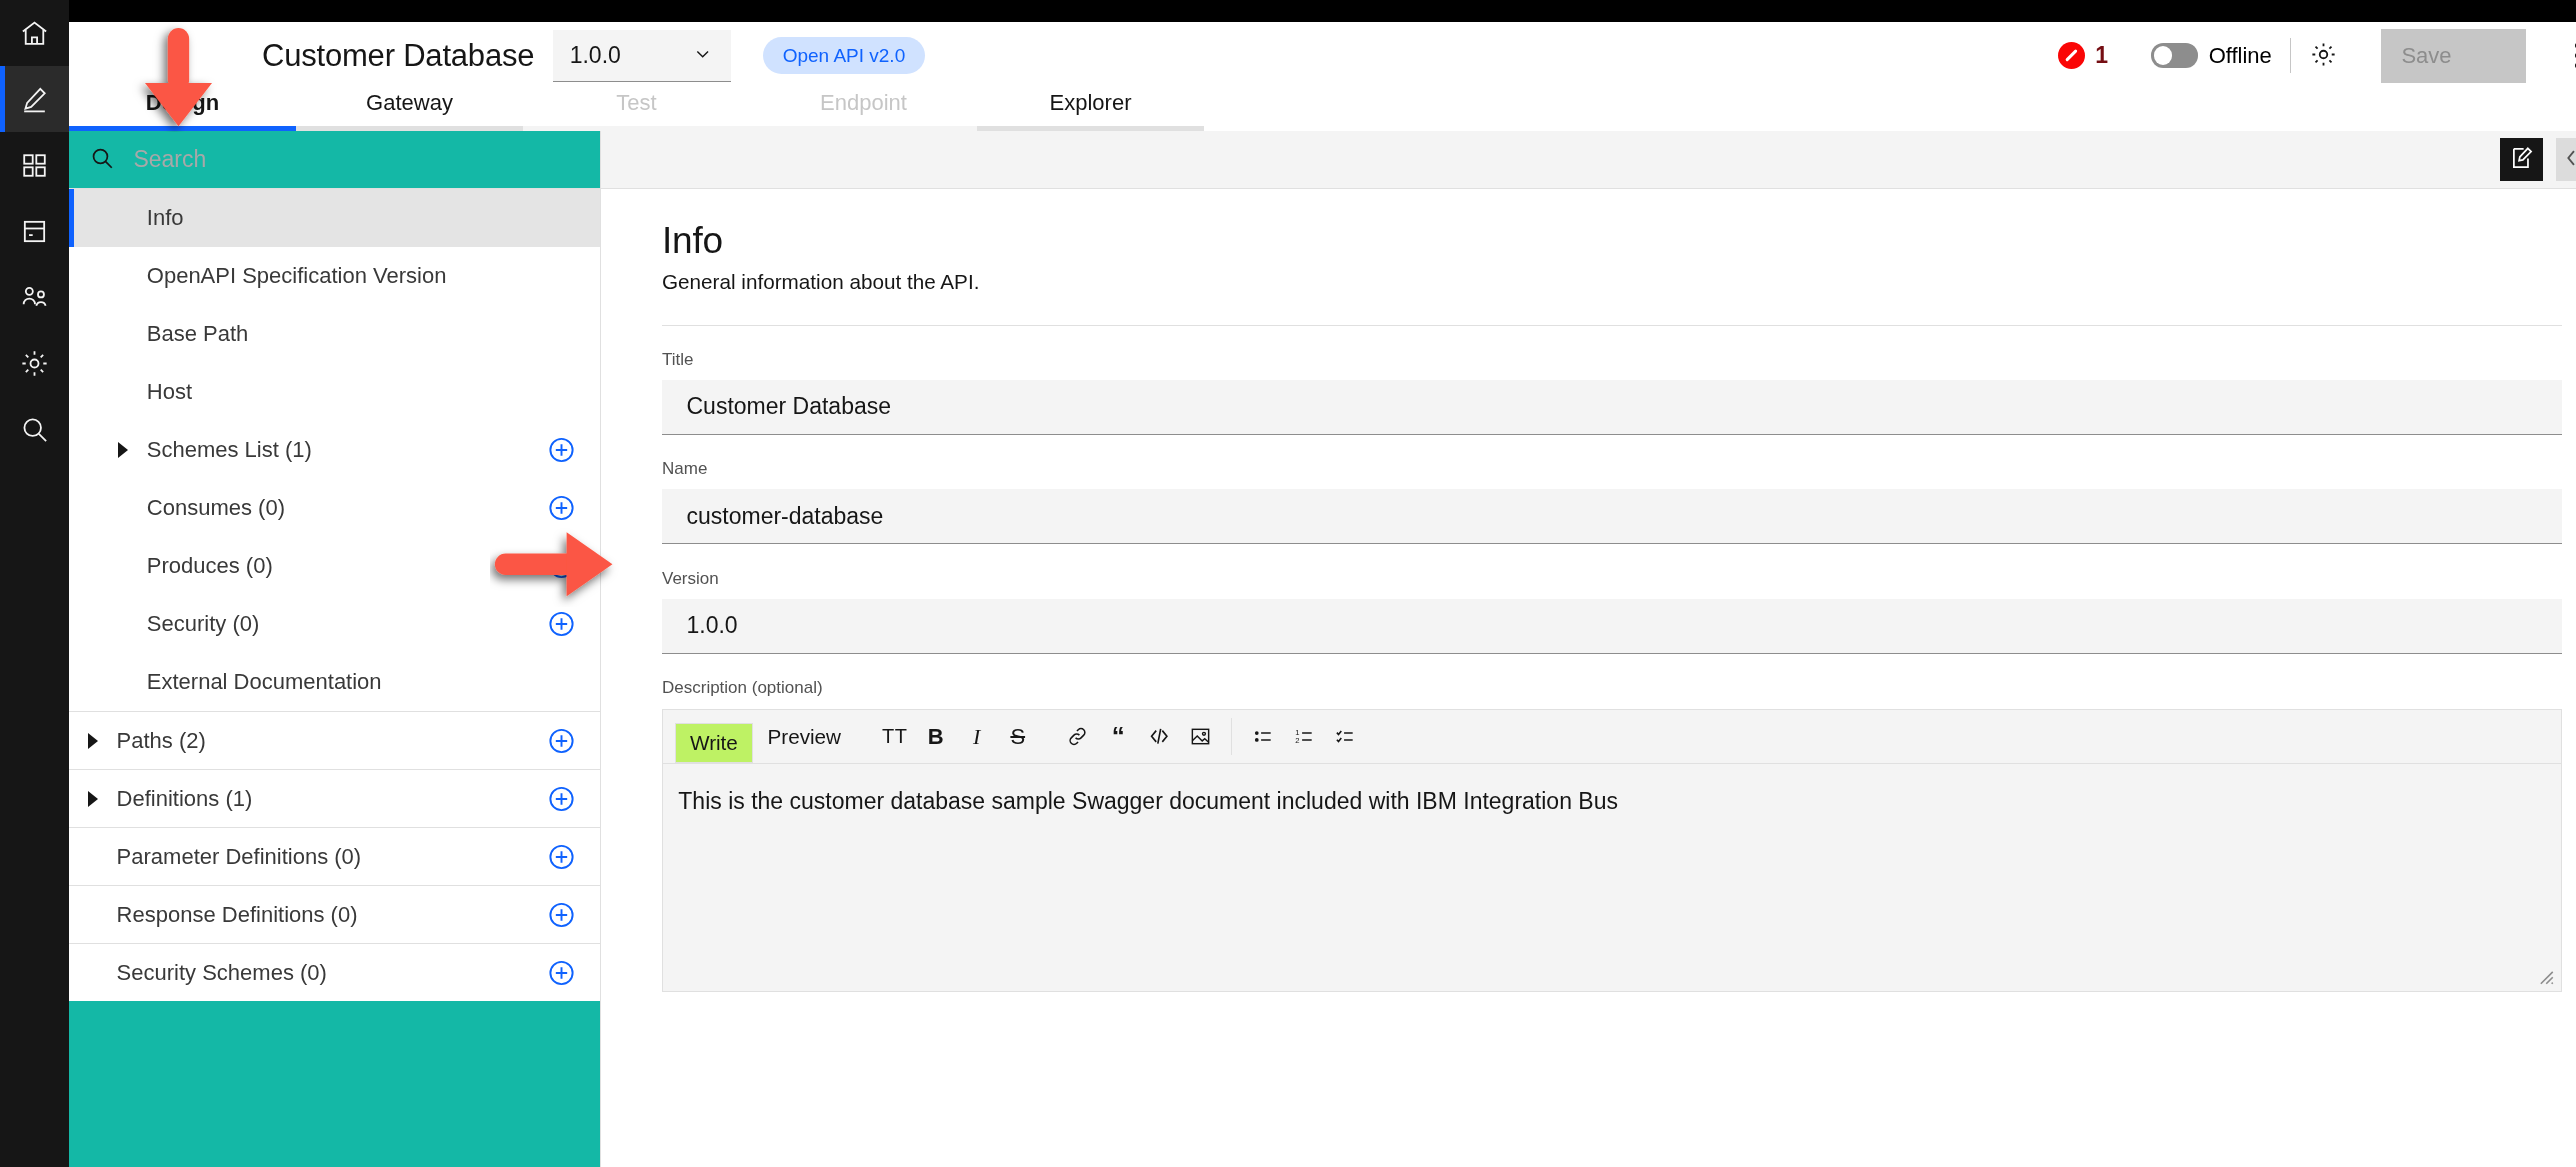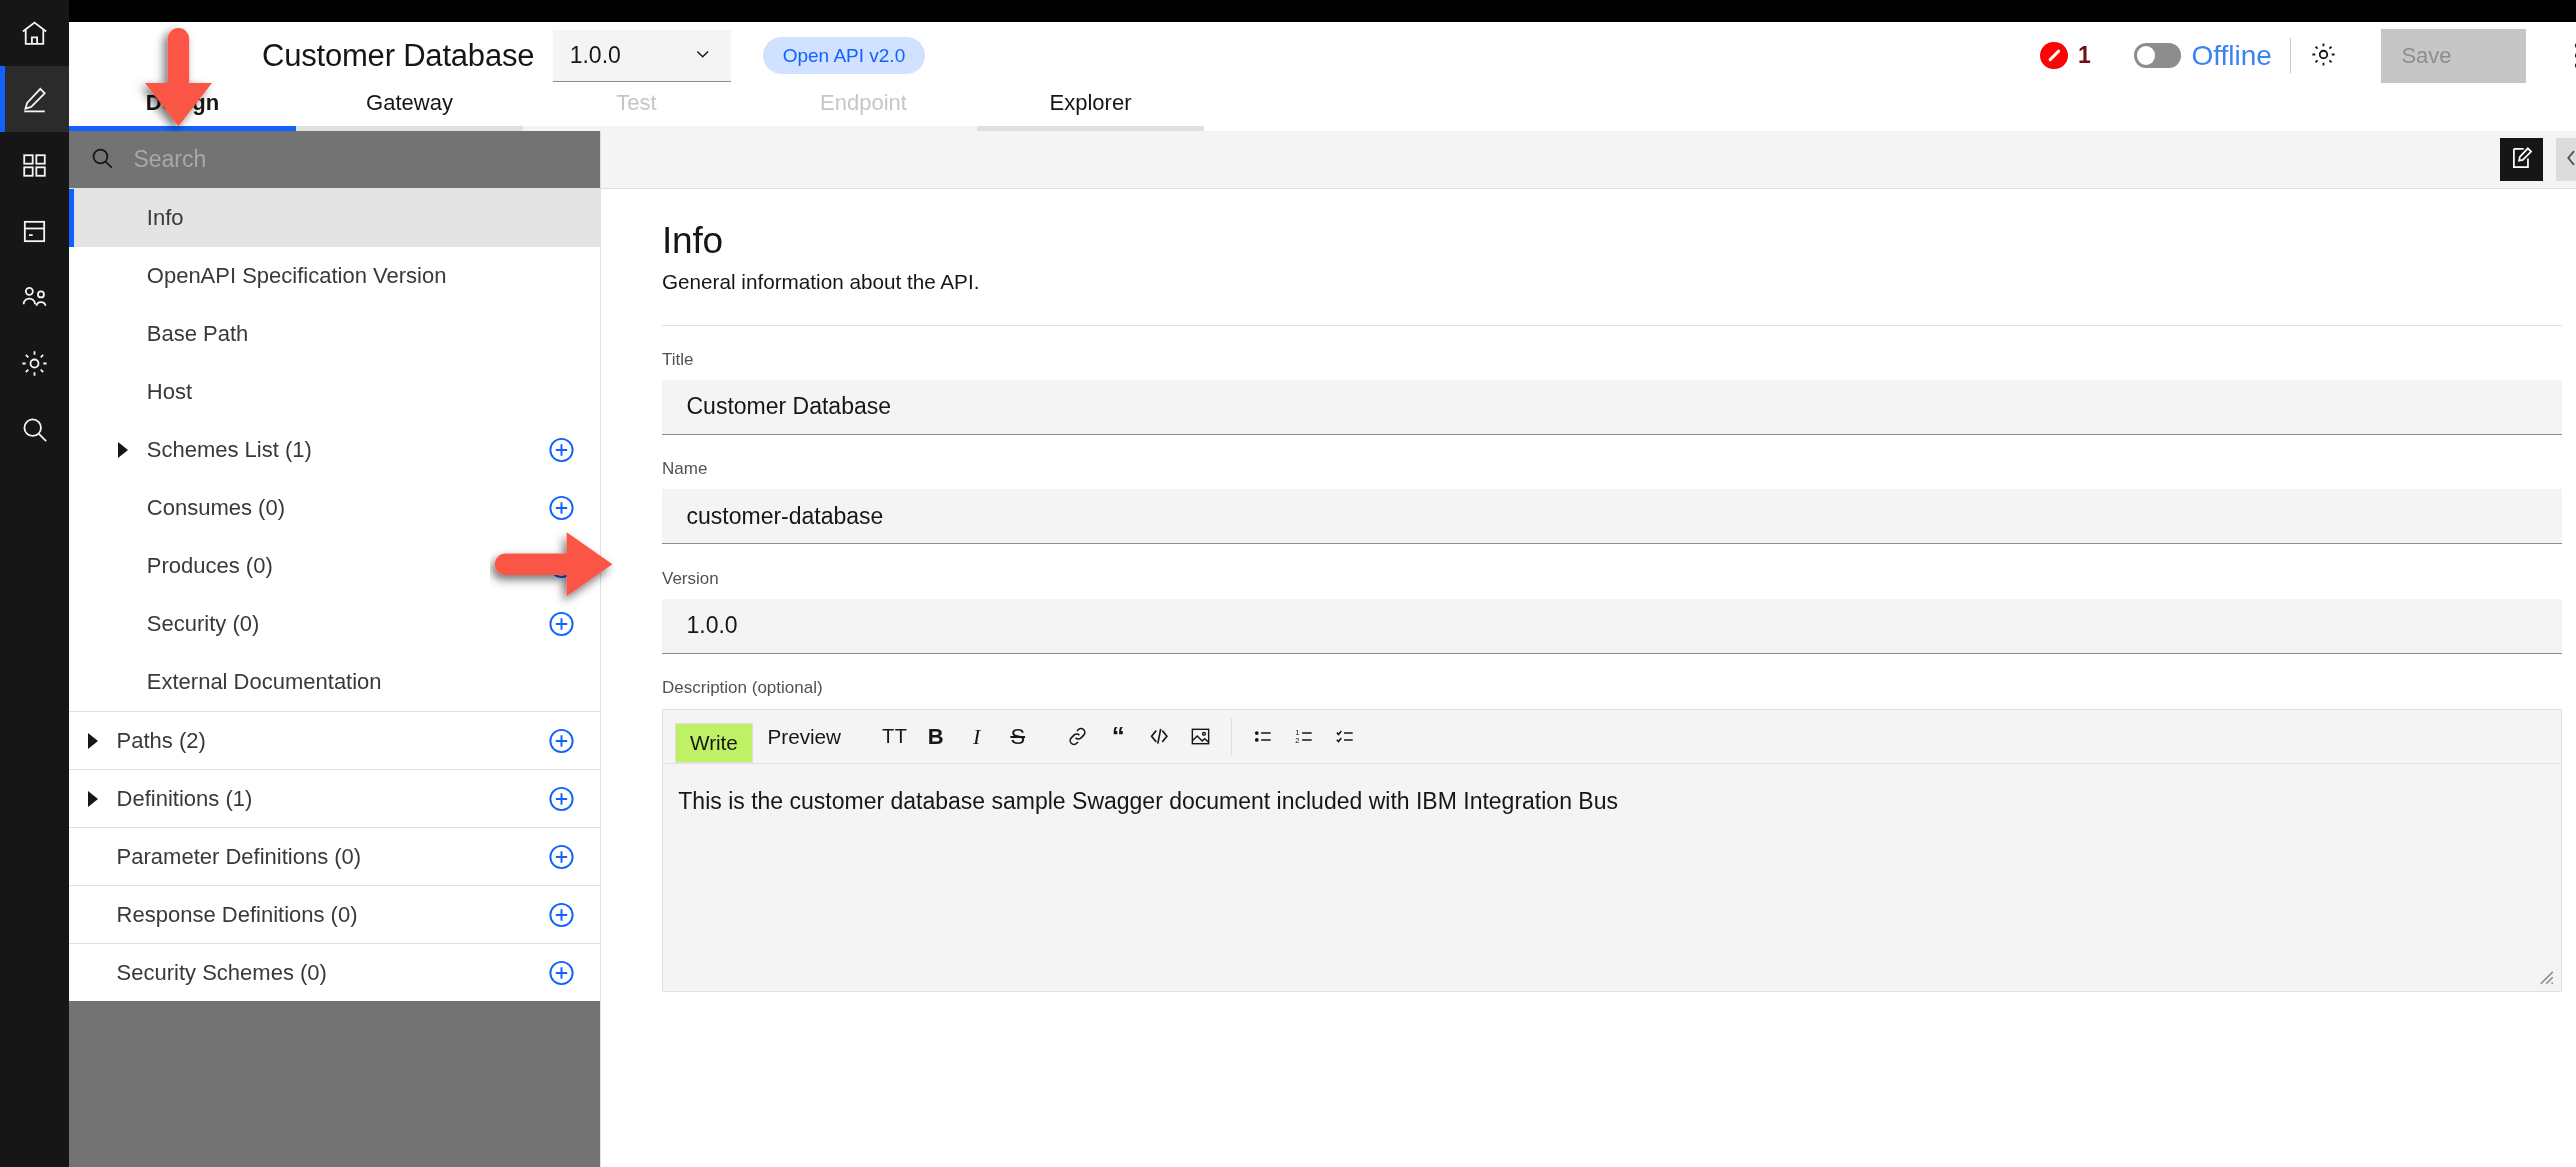--- a/index.html
+++ b/index.html
@@ -82,21 +82,21 @@
 
   #offline-wrap { display: flex; align-items: center; gap: 10.7px; margin-left: 43px; }
   #toggle-track {
     width: 47px; height: 24.5px; border-radius: 12.2px; background: #8d8d8d;
     position: relative; cursor: pointer;
   }
   #toggle-knob {
     position: absolute; left: 3.1px; top: 3.1px; width: 18.4px; height: 18.4px;
     border-radius: 50%; background: #ffffff;
   }
-  #offline-label { font-size: 28px; color: #3b82f6; text-align: right; }
+  #offline-label { font-size: 22px; color: #000000; text-align: right; }
   #hdr-divider { width: 0.8px; height: 35px; background: #c6c6c6; margin: 0 18.4px; }
   #gear-btn { cursor: pointer; display: flex; align-items: center; }
   #save-button {
     margin-left: 43px;
     width: 145px; height: 54px; background: #c6c6c6; color: #8d8d8d;
     border: none; font-size: 22px; font-family: inherit;
     display: flex; align-items: center; padding-left: 20px; cursor: default;
   }
   #overflow-btn {
     margin-left: 32px; width: 37px; height: 43px; cursor: pointer;
@@ -119,21 +119,21 @@
   }
   .tab.active .bar { background: #0f62fe; }
   .tab.disabled .bar { background: #f4f4f4; }
 
   
   #body { position: absolute; left: 0; top: 109px; right: 0; bottom: 0; display: flex; }
 
   
   #tree-panel {
     width: 532px; height: 100%;
-    border-right: 0.8px solid #e0e0e0; background: #737373;
+    border-right: 0.8px solid #e0e0e0; background: #14b8a6;
     display: flex; flex-direction: column;
   }
   #search-row {
     height: 58px; flex: none; display: flex; align-items: center;
     padding-left: 20px; gap: 18.4px; border-bottom: 0.8px solid #e0e0e0;
   }
   #search-input {
     flex: 1; border: none; outline: none; background: transparent;
     font-size: 23px; font-family: inherit; color: #161616; padding-right: 15.3px;
   }

